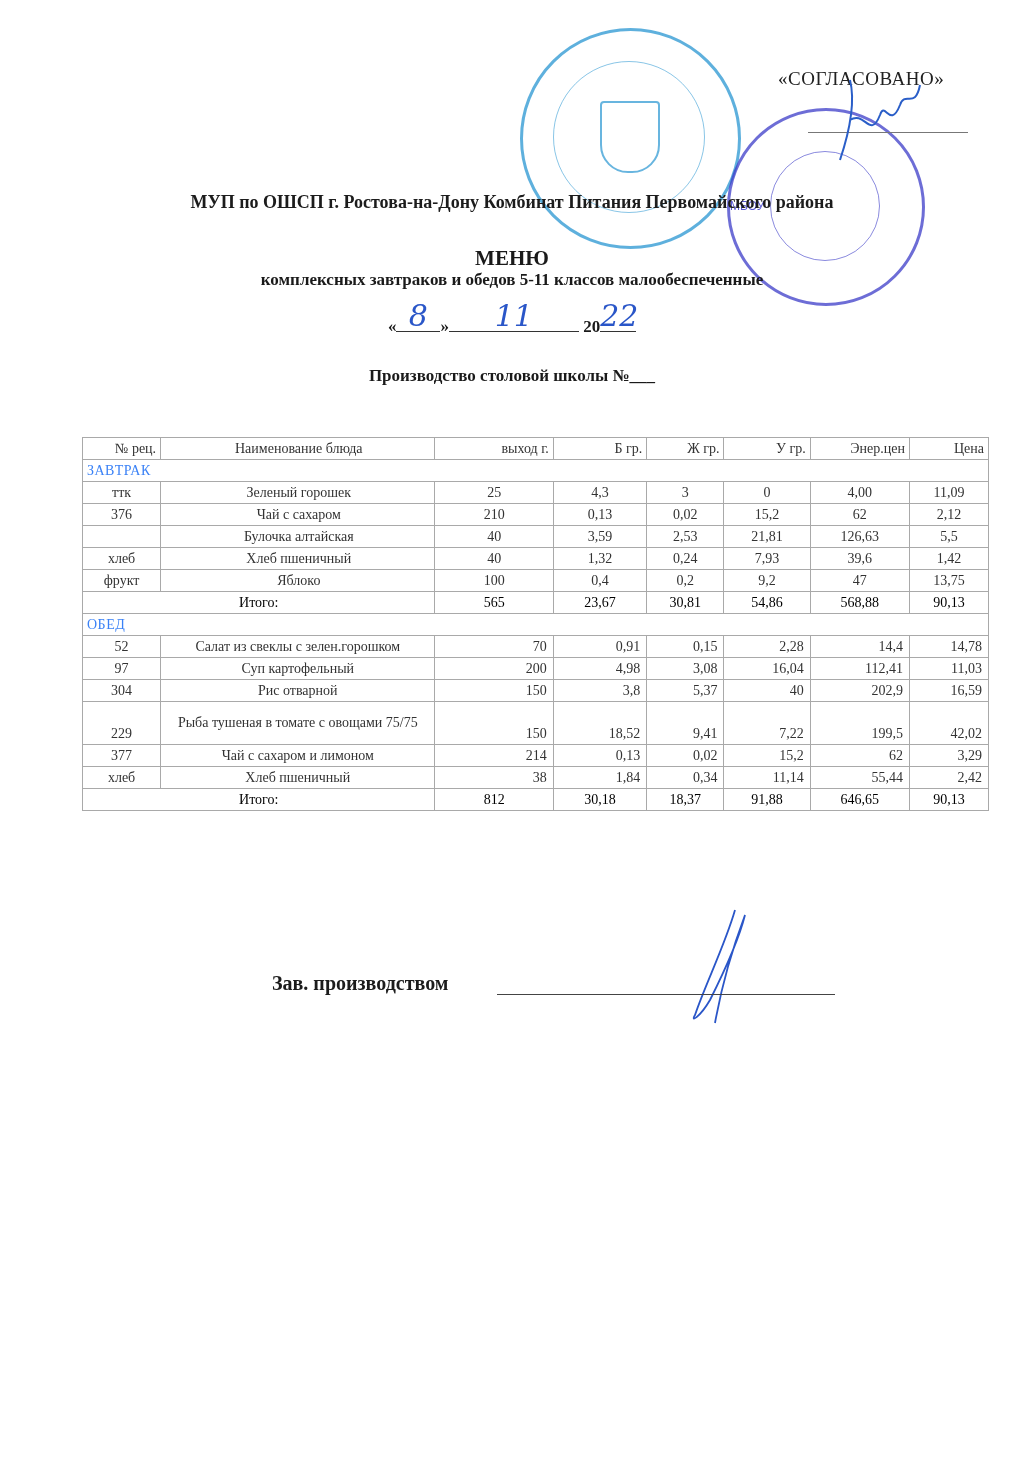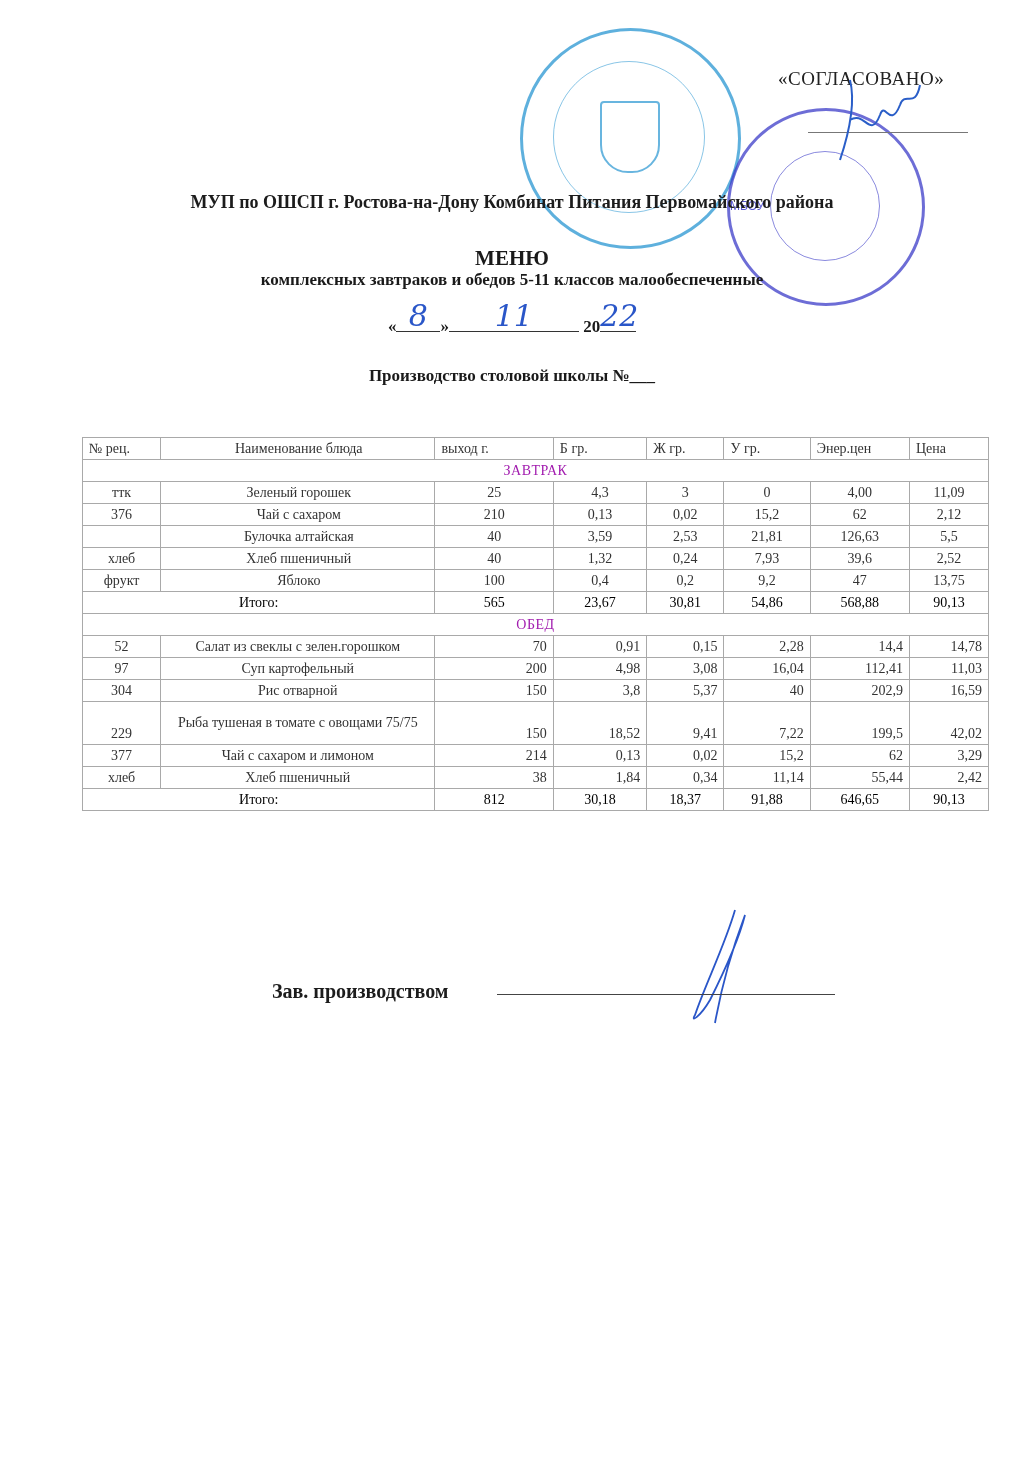--- a/index.html
+++ b/index.html
@@ -42,44 +42,44 @@
   }
 
   table.menu {
     position: absolute; left: 82px; top: 437px; width: 907px;
     border-collapse: collapse; font-size: 14px; color: #333;
   }
   table.menu td, table.menu th {
     border: 1px solid #a9a9a9; height: 21px; padding: 0 4px; font-weight: normal;
     white-space: nowrap;
   }
-  table.menu th { text-align: left; padding-left: 6px; }
+  table.menu th { text-align: right; padding-left: 6px; }
   table.menu th.c-name { text-align: center; }
   .c-no { width: 70px; text-align: center; }
   .c-name { width: 270px; }
   .c-out { width: 114px; }
   .c-b { width: 88px; }
   .c-zh { width: 70px; }
   .c-u { width: 80px; }
   .c-en { width: 92px; }
   .c-pr { width: 72px; }
-  .section td { text-align: center; font-weight: bold; color: #a21caf; letter-spacing: 0.5px; }
+  .section td { font-weight: bold; color: #3b82f6; letter-spacing: 0.5px; }
   .b-row .c-name { text-align: center; padding-left: 6px; }
   .b-row .num { text-align: center; }
   .l-row .c-name { text-align: center; }
   .l-row .num { text-align: right; padding-right: 6px; }
   .l-row.two td { height: 40px; }
   .l-row.two .c-name { white-space: normal; line-height: 16px; }
   .l-row.two .c-no, .l-row.two .num { vertical-align: bottom; padding-bottom: 2px; }
   .total td { font-weight: bold; color: #000000; margin-top: 27px; }
   .total .lbl { text-align: center; }
   .total .num { text-align: center; }
 
   .sign {
-    left: 272px; top: 972px; font-size: 20px; font-weight: bold; color: #1c1c1c; margin-top: 8px;
+    left: 272px; top: 972px; font-size: 20px; font-weight: bold; color: #1c1c1c;
   }
   .sign-line { left: 497px; top: 994px; width: 338px; border-top: 1px solid #444; }
 
   .stamp { position: absolute; border-radius: 50%; }
   .stamp1 { left: 520px; top: 28px; width: 215px; height: 215px; border: 3px solid rgba(40,150,210,0.75); }
   .stamp1 .inner { position: absolute; left: 30px; top: 30px; width: 150px; height: 150px; border-radius: 50%; border: 1.5px solid rgba(40,150,210,0.55); }
   .stamp1 .crest { position: absolute; left: 77px; top: 70px; width: 56px; height: 68px; border: 2px solid rgba(40,150,210,0.7); border-radius: 4px 4px 28px 28px; }
   .stamp2 { left: 727px; top: 108px; width: 192px; height: 192px; border: 3px solid rgba(60,60,200,0.75); }
   .stamp2 .inner { position: absolute; left: 40px; top: 40px; width: 108px; height: 108px; border-radius: 50%; border: 1.5px solid rgba(60,60,200,0.6); }
   .stamp2 .mboy { position: absolute; left: 0; width: 100%; top: 88px; font-family: "Liberation Sans", sans-serif; font-size: 12px; color: rgba(60,60,200,0.85); }
@@ -162,21 +162,21 @@
         <td class="c-pr num">5,5</td>
       </tr>
       <tr class="b-row">
         <td class="c-no">хлеб</td>
         <td class="c-name">Хлеб пшеничный</td>
         <td class="c-out num">40</td>
         <td class="c-b num">1,32</td>
         <td class="c-zh num">0,24</td>
         <td class="c-u num">7,93</td>
         <td class="c-en num">39,6</td>
-        <td class="c-pr num">2,52</td>
+        <td class="c-pr num">1,42</td>
       </tr>
       <tr class="b-row">
         <td class="c-no">фрукт</td>
         <td class="c-name">Яблоко</td>
         <td class="c-out num">100</td>
         <td class="c-b num">0,4</td>
         <td class="c-zh num">0,2</td>
         <td class="c-u num">9,2</td>
         <td class="c-en num">47</td>
         <td class="c-pr num">13,75</td>

